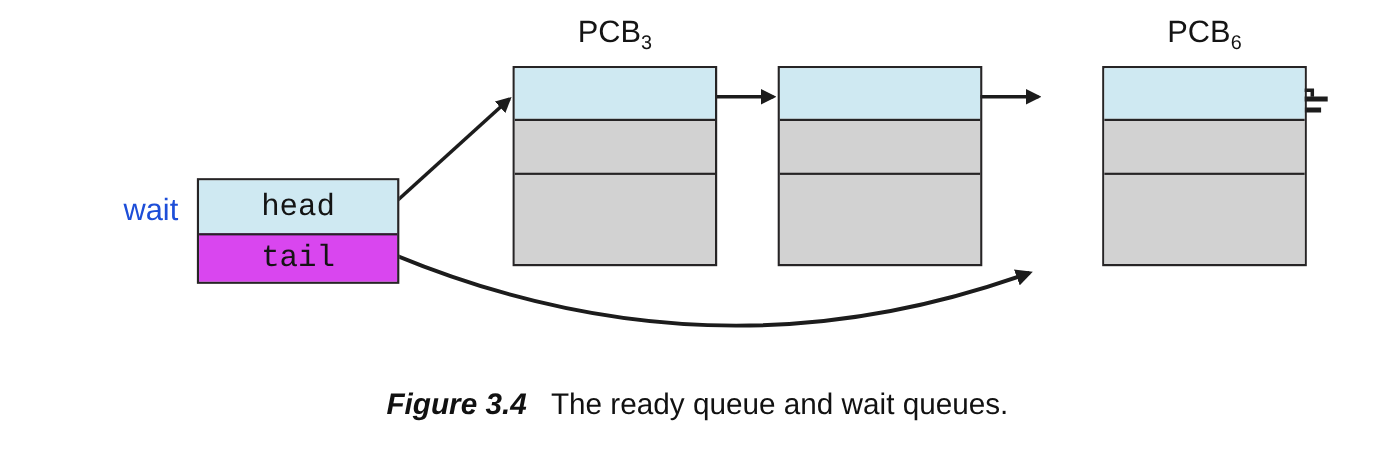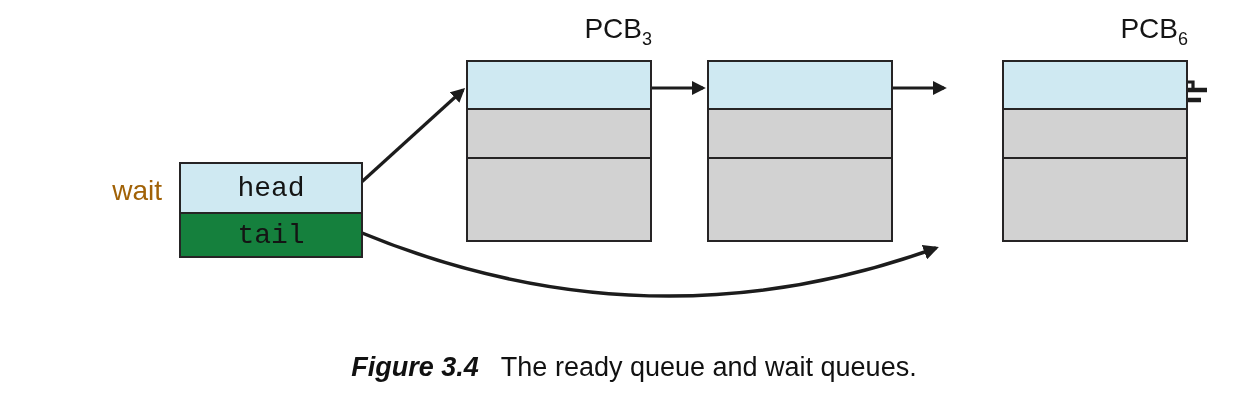--- a/index.html
+++ b/index.html
@@ -18,21 +18,21 @@
 
   
   .queue-label {
     position: absolute;
     left: 38px;
     top: 174px;
     width: 124px;
     text-align: right;
     font-size: 28px;
     line-height: 33px;
-    color: #a16207;
+    color: #1d4ed8;
   }
 
   
   .queue-box {
     position: absolute;
     left: 179px;
     top: 162px;
     width: 184px;
     height: 96px;
     border: 2px solid #262425;
@@ -40,28 +40,28 @@
   }
   .cell {
     display: flex;
     align-items: center;
     justify-content: center;
     font-size: 28px;
     color: #141414;
     font-family: Liberation Mono, monospace;
   }
   .cell.head { height: 48px; background: #cfe9f2; }
-  .cell.tail { height: 44px; background: #15803d; border-top: 2px solid #262425; }
+  .cell.tail { height: 44px; background: #d946ef; border-top: 2px solid #262425; }
 
   
   .pcb-label {
     position: absolute;
     top: 13px;
     width: 186px;
-    text-align: right;
+    text-align: center;
     font-size: 28px;
     color: #141414;
     white-space: nowrap;
   }
   .pcb-label sub { font-size: 18px; line-height: 0; }
   .pcb-box {
     position: absolute;
     top: 60px;
     width: 186px;
     height: 182px;

